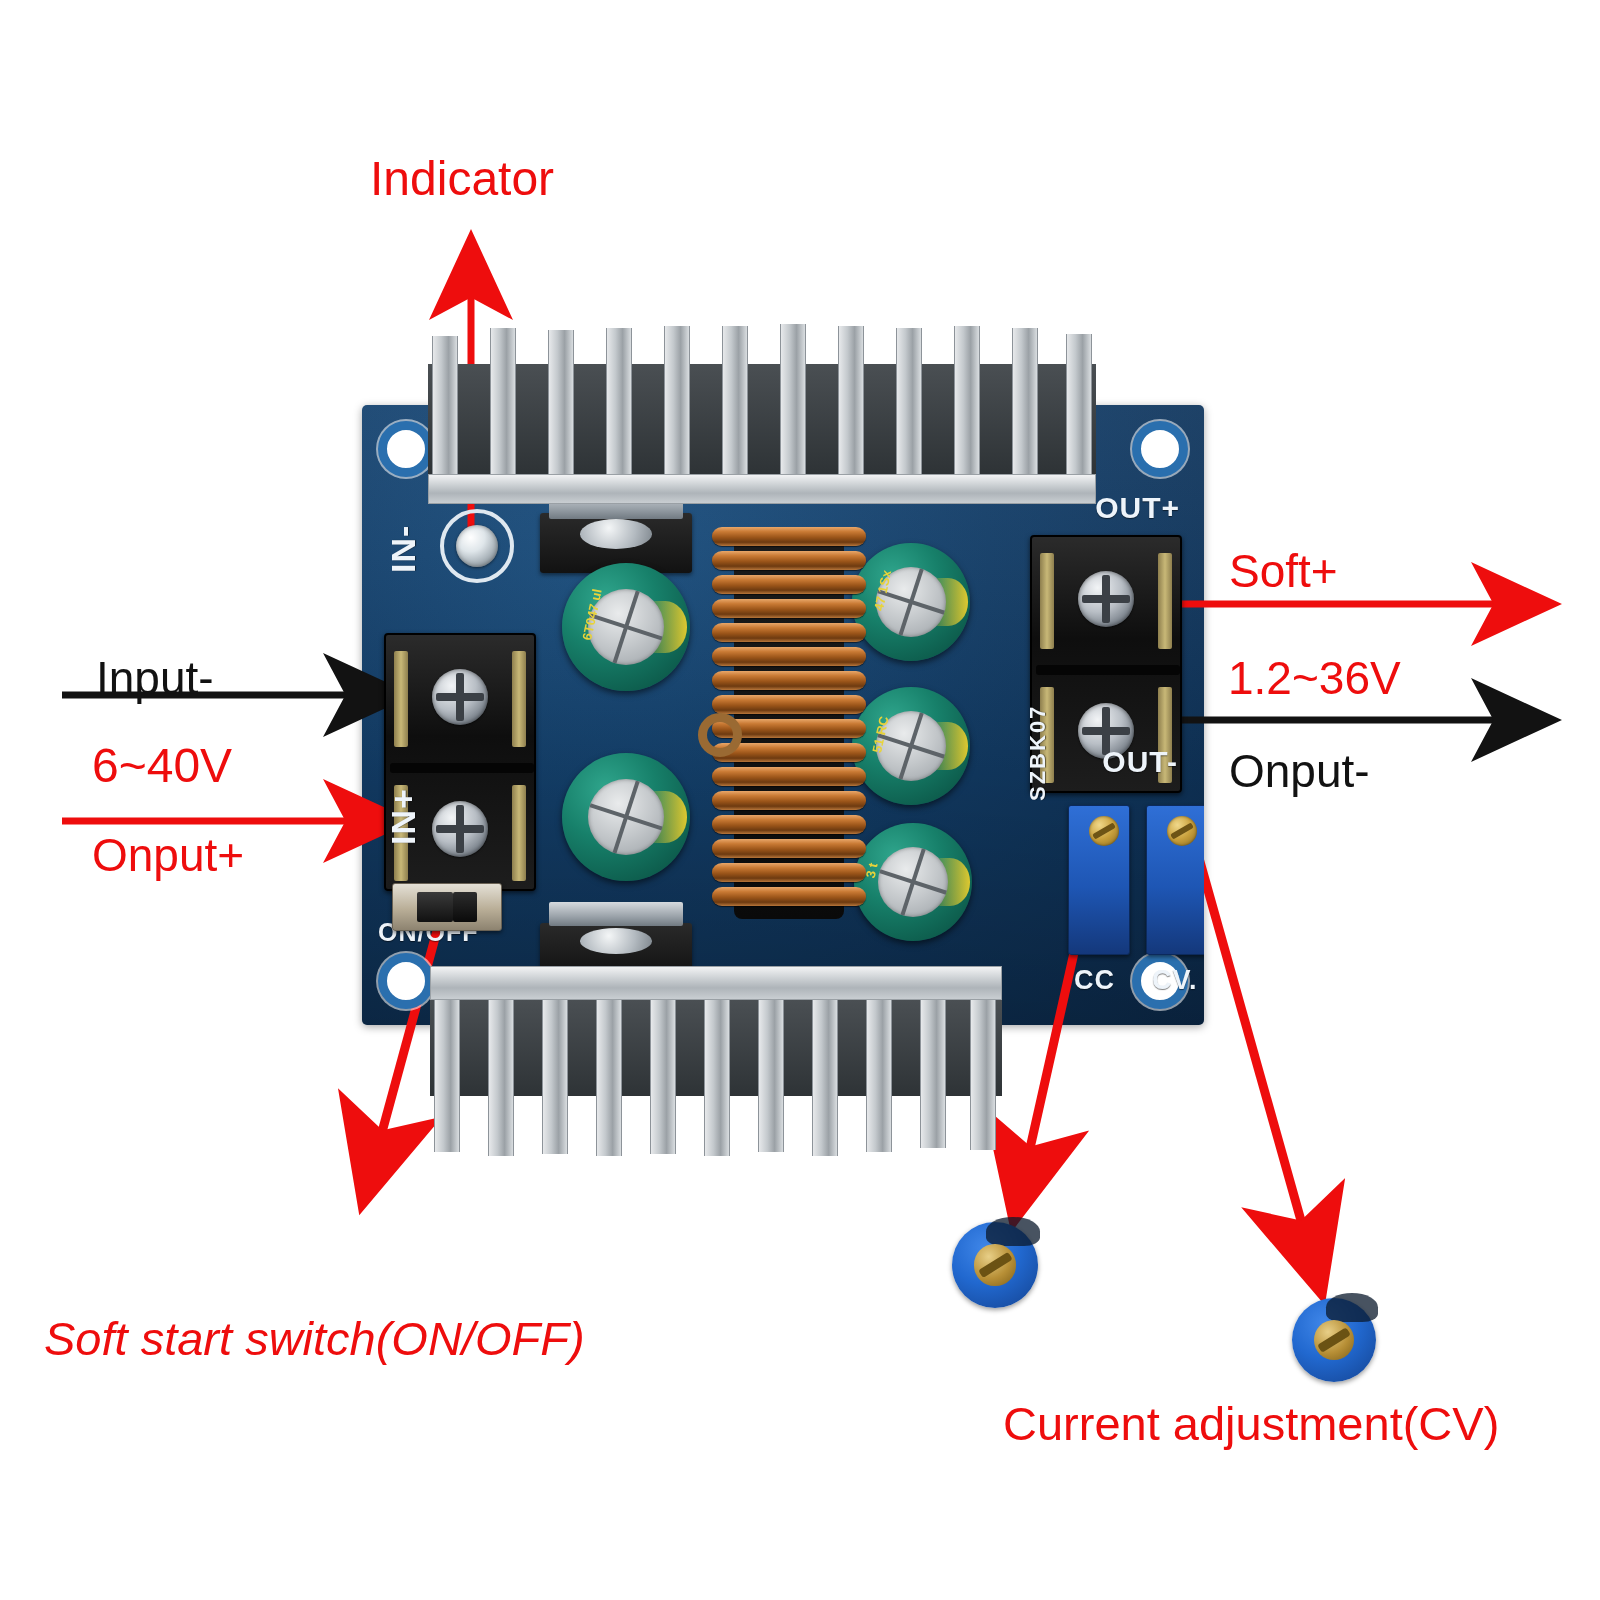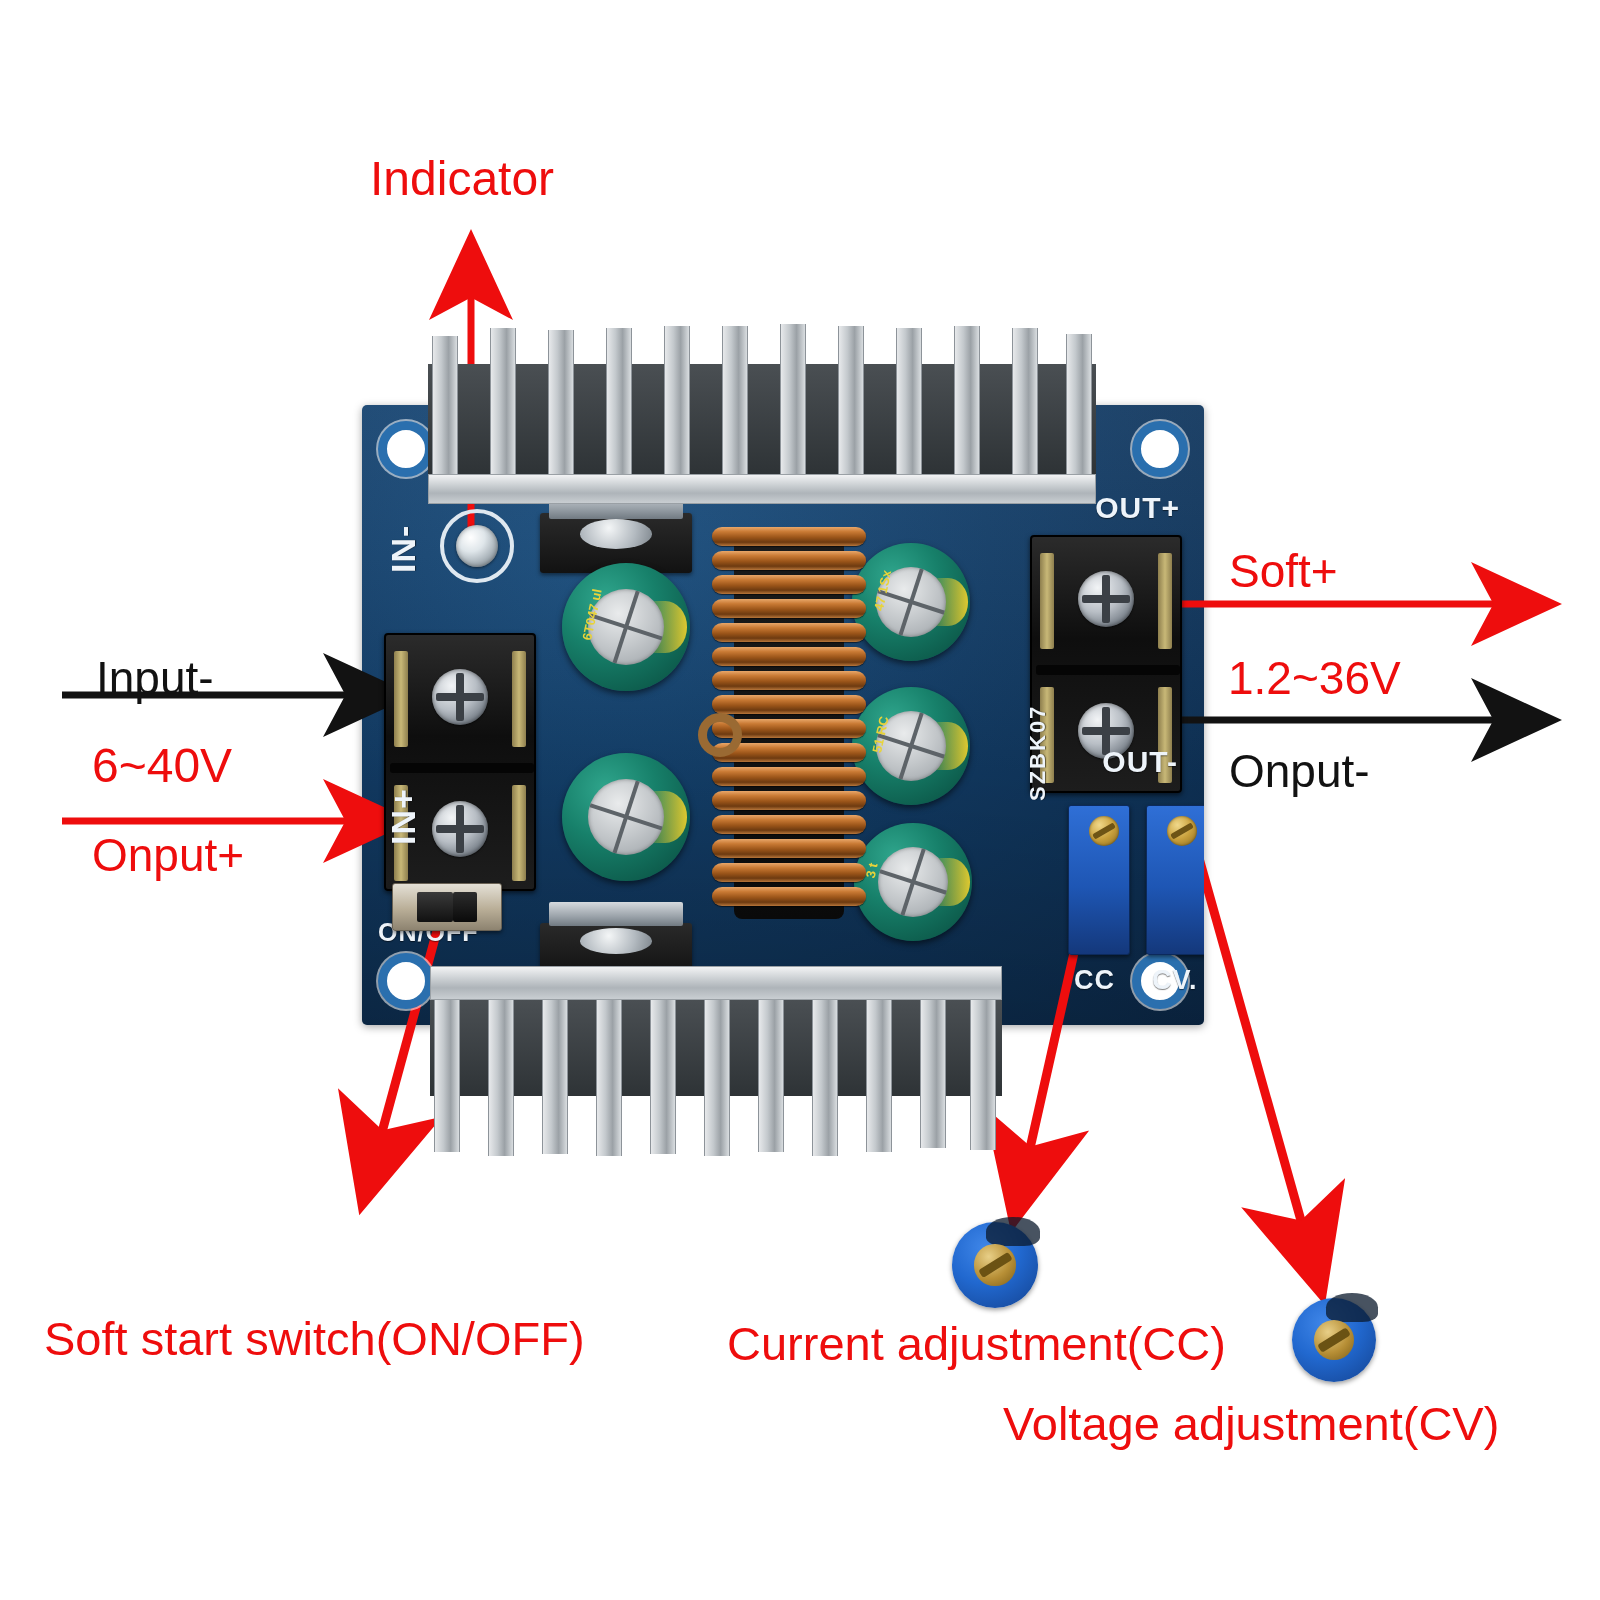--- a/index.html
+++ b/index.html
@@ -468,19 +468,18 @@
   <div class="lbl lbl-red" style="left:92px; top:742px; font-size:48px;">6~40V</div>
 
   <div class="lbl lbl-red" style="left:92px; top:832px; font-size:46px;">Onput+</div>
 
   <div class="lbl lbl-red" style="left:1229px; top:548px; font-size:46px;">Soft+</div>
 
   <div class="lbl lbl-red" style="left:1228px; top:655px; font-size:46px;">1.2~36V</div>
 
   <div class="lbl lbl-black" style="left:1229px; top:748px; font-size:46px;">Onput-</div>
 
-  <div class="lbl lbl-red" style="left:44px; top:1315px; font-size:47px;">Soft start switch(ON/OFF)</div>
-
-  <div class="lbl lbl-red" style="left:727px; top:1320px; font-size:47px;">Current adjustment(CC)</div>
-
-  <div class="lbl lbl-red" style="left:1003px; top:1400px; font-size:47px;">Voltage adjustment(CV)</div>
+  <div class="lbl lbl-red" style="left:44px; top:1315px; font-size:47px;font-style:italic;">Soft start switch(ON/OFF)</div>
+
+
+  <div class="lbl lbl-red" style="left:1003px; top:1400px; font-size:47px;">Current adjustment(CV)</div>
 
 </div>
 
 </body></html>

